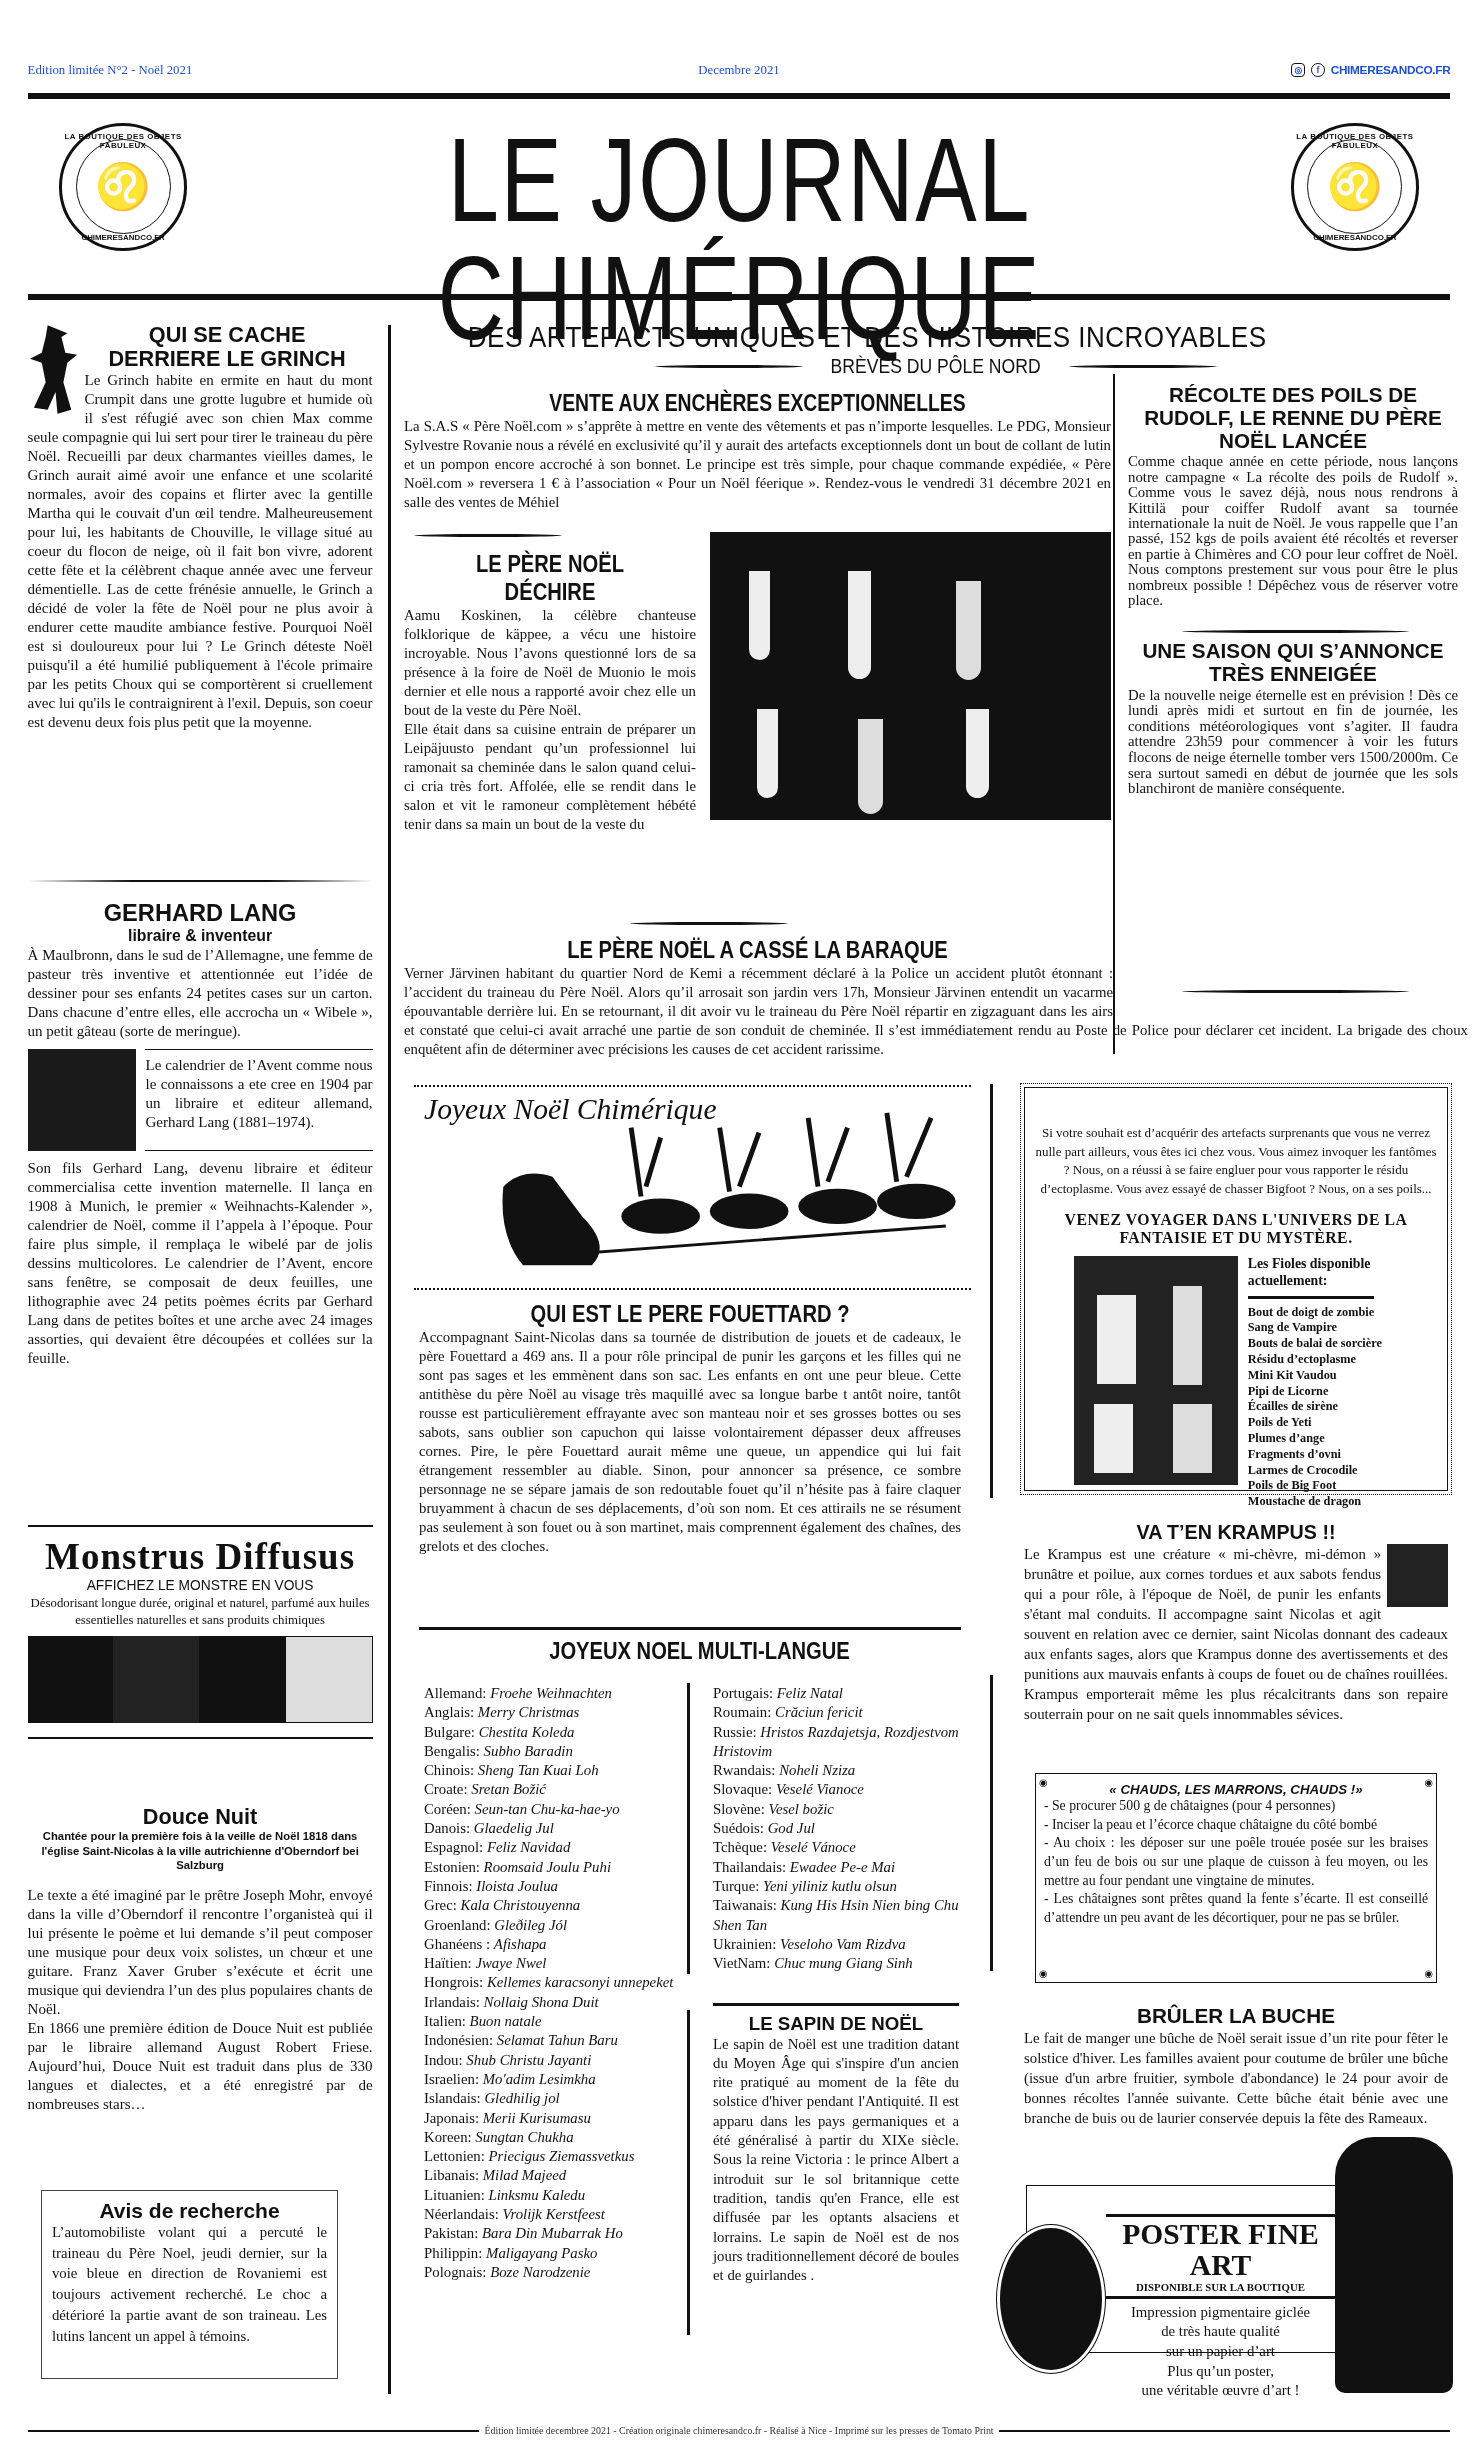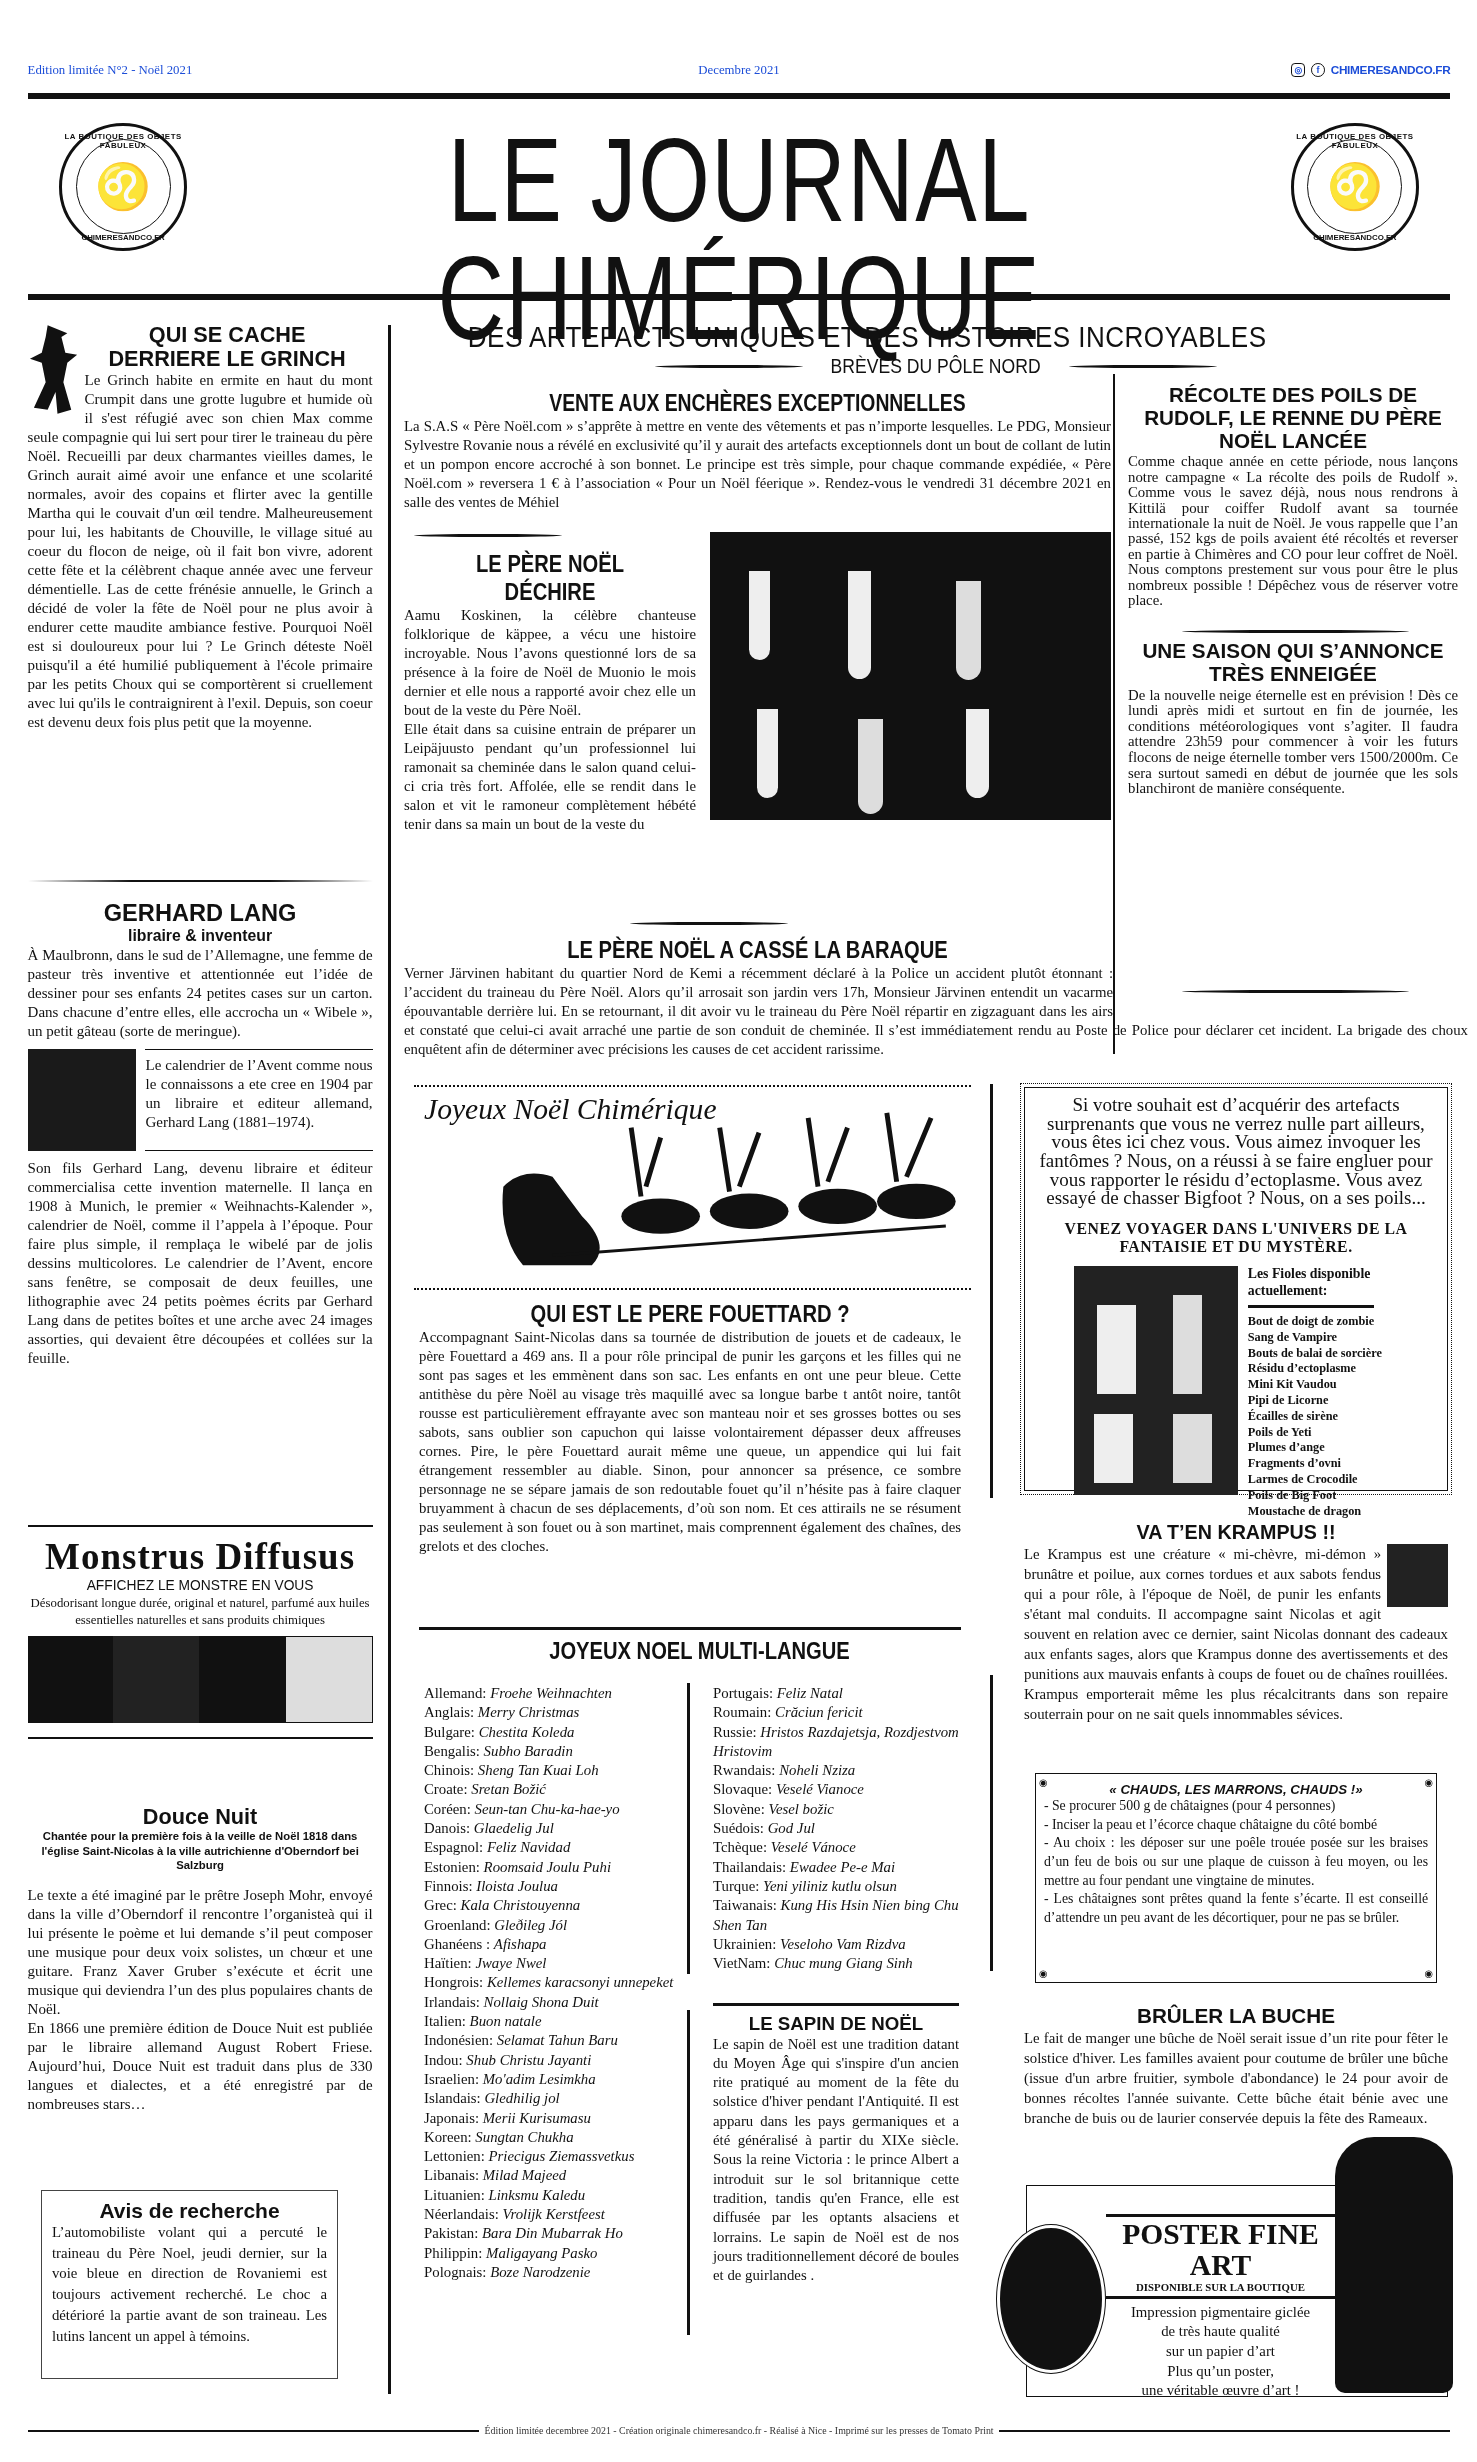--- a/index.html
+++ b/index.html
@@ -252,21 +252,21 @@
 <div class="abs vline" style="left:990px;top:1675px;height:296px;"></div>
 <div class="abs" style="left:713px;top:2003px;width:246px;height:3px;background:#111;"></div>
 <div class="abs vline" style="left:687px;top:2010px;height:325px;"></div>
 
 <div class="abs" style="left:713px;top:2014px;width:246px;">
   <div class="sect-h" style="font-size:18.7px;">LE SAPIN DE NOËL</div>
   <p class="body" style="font-size:14.8px;line-height:19.3px;">Le sapin de Noël est une tradition datant du Moyen Âge qui s'inspire d'un ancien rite pratiqué au moment de la fête du solstice d'hiver pendant l'Antiquité. Il est apparu dans les pays germaniques et a été généralisé à partir du XIXe siècle. Sous la reine Victoria : le prince Albert a introduit sur le sol britannique cette tradition, tandis qu'en France, elle est diffusée par les optants alsaciens et lorrains. Le sapin de Noël est de nos jours traditionnellement décoré de boules et de guirlandes .</p>
 </div>
 
 <div class="abs" style="left:1024px;top:1087px;width:424px;height:404px;border:1.5px solid #111;outline:1px dotted #111;outline-offset:3px;padding:7.9px;">
-  <p style="font-size:19px;line-height:18.7px;text-align:center;">Si votre souhait est d’acquérir des artefacts surprenants que vous ne verrez nulle part ailleurs, vous êtes ici chez vous. Vous aimez invoquer les fantômes ? Nous, on a réussi à se faire engluer pour vous rapporter le résidu d’ectoplasme. Vous avez essayé de chasser Bigfoot ? Nous, on a ses poils...</p>
+  <p style="font-size:13px;line-height:18.7px;text-align:center;margin-top:28px;">Si votre souhait est d’acquérir des artefacts surprenants que vous ne verrez nulle part ailleurs, vous êtes ici chez vous. Vous aimez invoquer les fantômes ? Nous, on a réussi à se faire engluer pour vous rapporter le résidu d’ectoplasme. Vous avez essayé de chasser Bigfoot ? Nous, on a ses poils...</p>
   <div style="font-family:'Liberation Serif',serif;font-weight:bold;font-size:15.8px;text-align:center;margin-top:11.8px;letter-spacing:0.5px;">VENEZ VOYAGER DANS L'UNIVERS DE LA FANTAISIE ET DU MYSTÈRE.</div>
   <div style="display:flex;gap:9.9px;margin-top:9.9px;">
     <div style="width:164px;height:229px;flex:none;background:#222;position:relative;margin-left:41px;">
       <div style="position:absolute;left:23.6px;top:39px;width:39px;height:89px;background:#eee;"></div>
       <div style="position:absolute;left:99px;top:29.6px;width:29.6px;height:99px;background:#ddd;"></div>
       <div style="position:absolute;left:19.7px;top:148px;width:39px;height:69px;background:#eee;"></div>
       <div style="position:absolute;left:99px;top:148px;width:39px;height:69px;background:#ddd;"></div>
     </div>
     <div>
       <div class="fiole" style="font-size:13.8px;line-height:16.7px;">Les Fioles disponible actuellement:</div>
@@ -310,21 +310,21 @@
       <p class="body" style="font-size: 13.8px; line-height: 18.7px;">- Au choix : les déposer sur une poêle trouée posée sur les braises d’un feu de bois ou sur une plaque de cuisson à feu moyen, ou les mettre au four pendant une vingtaine de minutes.</p>
       <p class="body" style="font-size: 13.8px; line-height: 18.7px;">- Les châtaignes sont prêtes quand la fente s’écarte. Il est conseillé d’attendre un peu avant de les décortiquer, pour ne pas se brûler.</p>
     </div>
 </div>
 
 <div class="abs" style="left:1024px;top:2005px;width:424px;">
   <div class="sect-h" style="font-size:20.7px;">BRÛLER LA BUCHE</div>
   <p class="body" style="font-size:14.8px;line-height:20px;">Le fait de manger une bûche de Noël serait issue d’un rite pour fêter le solstice d'hiver. Les familles avaient pour coutume de brûler une bûche (issue d'un arbre fruitier, symbole d'abondance) le 24 pour avoir de bonnes récoltes l'année suivante. Cette bûche était bénie avec une branche de buis ou de laurier conservée depuis la fête des Rameaux.</p>
 </div>
 
-<div class="abs" style="left:1026px;top:2185px;width:422px;height:212px;border:1.5px solid #111;">
+<div class="abs" style="left:1026px;top:2185px;width:422px;height:168px;border:1.5px solid #111;">
   <div style="position:absolute;left:-29.6px;top:39px;width:108px;height:148px;background:#111;border-radius:50%;border:3px solid #fff;outline:1.5px solid #111;"></div>
   <div style="position:absolute;right:-5.9px;top:-49px;width:118px;height:256px;background:#111;border-radius:39px 39px 9.9px 9.9px;"></div>
   <div style="position:absolute;left:79px;top:27.6px;width:229px;text-align:center;">
     <div style="height:3px;background:#111;"></div>
     <div style="font-family:'Liberation Serif',serif;font-size:29.6px;font-weight:bold;line-height:1.05;margin-top:2px;">POSTER FINE ART</div>
     <div style="font-family:'Liberation Serif',serif;font-size:10.8px;font-weight:bold;">DISPONIBLE SUR LA BOUTIQUE</div>
     <div style="height:3px;background:#111;margin:3px 0 3.9px;"></div>
     <div id="poster-lines">
         <div style="font-size: 14.8px; line-height: 19.7px;">Impression pigmentaire giclée</div>
         <div style="font-size: 14.8px; line-height: 19.7px;">de très haute qualité</div>

